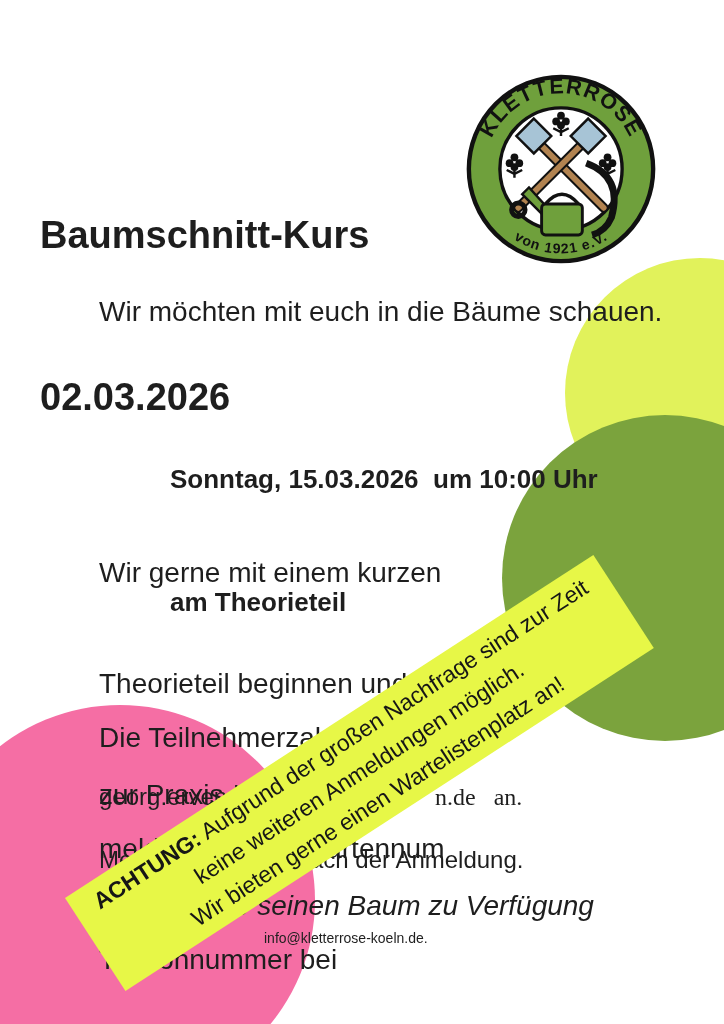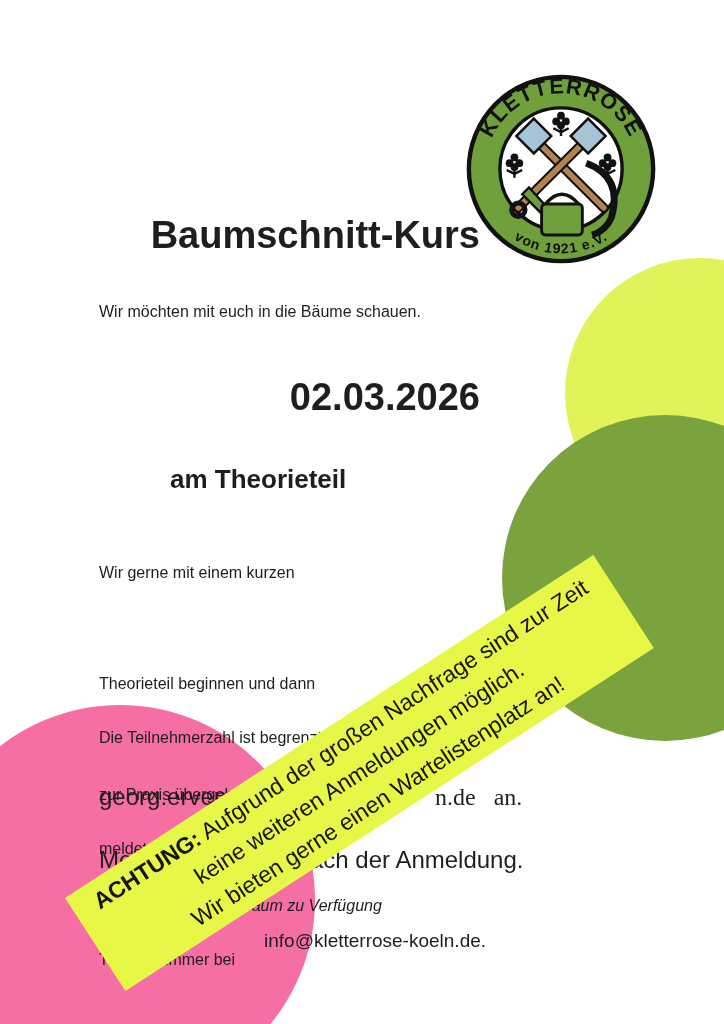--- a/index.html
+++ b/index.html
@@ -9,33 +9,33 @@
     font-family:"Liberation Sans","DejaVu Sans",sans-serif;
     color:var(--text,#1e1e1e);
   }
   .abs{position:absolute;}
   
   .circle{position:absolute;border-radius:50%;}
   .circle-chartreuse{left:565px;top:258px;width:270px;height:270px;background:var(--chartreuse);z-index:1;}
   .circle-green{left:502px;top:415px;width:326px;height:326px;background:var(--green);z-index:2;}
   .circle-pink{left:-75px;top:705px;width:390px;height:390px;background:var(--pink);z-index:3;}
   
-  .title{left:40px;top:100px;width:440px;text-align:right;
+  .title{left:40px;top:100px;width:440px;text-align:left;
     font-size:38px;font-weight:bold;line-height:54px;z-index:5;white-space:pre;}
   
   .logo{left:464px;top:72px;width:194px;height:194px;z-index:4;}
   
-  .txt{z-index:5;font-size:16px;line-height:37px;white-space:pre;}
+  .txt{z-index:5;font-size:28px;line-height:37px;white-space:pre;}
   .intro{left:99px;top:293px;}
   .event{left:170px;top:377px;font-weight:bold;font-size:26px;line-height:41px;}
   .para1{left:99px;top:480px;}
   .para1 .it{font-style:italic;}
   .para2{left:99px;top:645px;}
   .frag{z-index:5;font-size:24px;line-height:30px;white-space:pre;position:absolute;}
-  .footer-email{left:264px;top:930px;font-size:19px;z-index:5;white-space:pre;position:absolute;}
+  .footer-email{left:264px;top:930px;font-size:14px;z-index:5;white-space:pre;position:absolute;}
   
   .banner{
     left:65px;top:898px;width:630px;height:111px;z-index:10;
     background:var(--banner);
     transform:rotate(-33deg);transform-origin:0 0;
     text-align:center;font-size:23px;line-height:34px;
     padding-top:4px;box-sizing:border-box;color:#161616;
   }
   .banner .bl{white-space:pre;}
   .banner .bold{font-weight:bold;}
@@ -110,20 +110,21 @@
         <polygon points="82,148 60,126 67,119 86,140" fill="#6fa03c" stroke="#111" stroke-width="2.5"></polygon>
         <rect x="80" y="136" width="42" height="32" rx="4" fill="#6fa03c" stroke="#111" stroke-width="3"></rect>
         <path d="M 84 136 Q 101 116 118 136" stroke="#111" stroke-width="3.5" fill="none"></path>
       </g>
     </svg>
   </div>
 
   <div class="abs txt intro">Wir möchten mit euch in die Bäume schauen.</div>
 
   <div class="abs txt event">
+    <div>Sonntag, 15.03.2026  um 10:00 Uhr</div>
     <div>am Theorieteil</div>
   </div>
 
   <div class="abs txt para1">
     <div>Wir gerne mit einem kurzen</div>
     <div>Theorieteil beginnen und dann</div>
     <div>zur Praxis übergehen.</div>
     <div class="it">Wer möchte seinen Baum zu Verfügung</div>
   </div>
 

